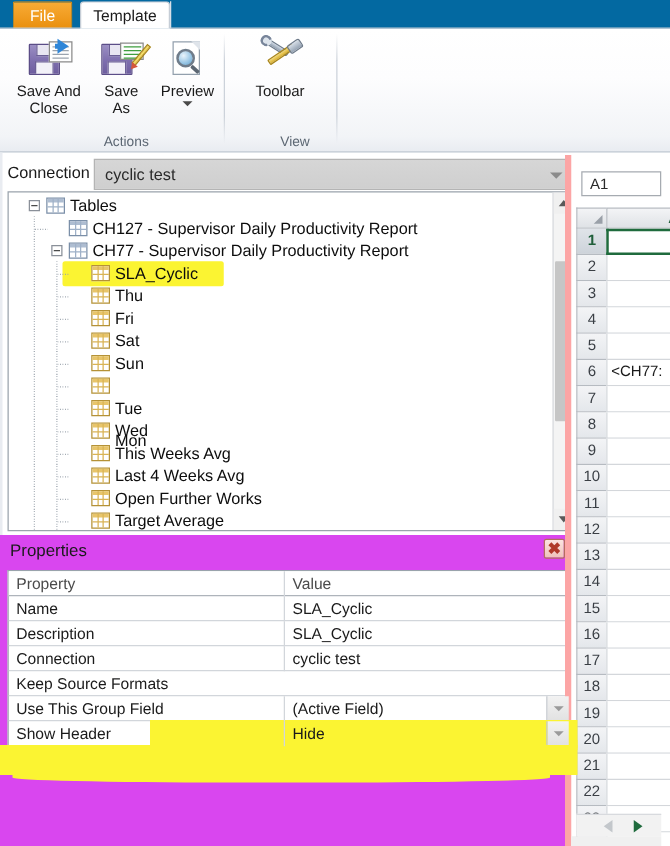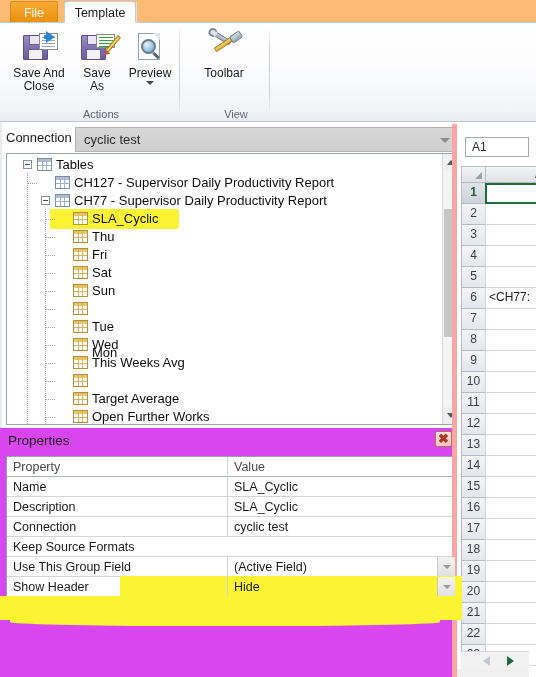--- a/index.html
+++ b/index.html
@@ -23,21 +23,21 @@
     left: 0; top: 0;
     width: 536px;
     height: 122px;
     background: #ffffff;
   }
   #tab-strip {
     position: absolute;
     left: 0; top: 0;
     width: 536px;
     height: 23px;
-    background: #fdba74;
+    background: #0369a1;
   }
   .tab {
     position: absolute;
     top: 1px;
     height: 22px;
     line-height: 22px;
     text-align: center;
     font-size: 12.5px;
     box-sizing: border-box;
   }
@@ -950,44 +950,45 @@
       <div class="tree-row">
         <span class="tw-dot-v" style="left: 20px;"></span>
         <span class="tw-dot-v" style="left: 38px;"></span>
         <span class="tw-dot-h" style="left: 39px; width: 10px;"></span>
         <span class="tw-grid-icon amber" style="left: 66px;">
           <i class="hdr"></i>
           <i class="v1"></i>
           <i class="v2"></i>
           <i class="h1"></i>
         </span>
+        <span class="tw-label" style="position: absolute; left: 85px; top: 0px;">Last 4 Weeks Avg</span>
       </div>
       <div class="tree-row">
         <span class="tw-dot-v" style="left: 20px;"></span>
         <span class="tw-dot-v" style="left: 38px;"></span>
         <span class="tw-dot-h" style="left: 39px; width: 10px;"></span>
         <span class="tw-grid-icon amber" style="left: 66px;">
           <i class="hdr"></i>
           <i class="v1"></i>
           <i class="v2"></i>
           <i class="h1"></i>
         </span>
-        <span class="tw-label" style="position: absolute; left: 85px; top: 0px;">Target Average</span>
+        <span class="tw-label" style="position: absolute; left: 85px; top: 0px;">Open Further Works</span>
       </div>
       <div class="tree-row">
         <span class="tw-dot-v" style="left: 20px;"></span>
         <span class="tw-dot-v" style="left: 38px;"></span>
         <span class="tw-dot-h" style="left: 39px; width: 10px;"></span>
         <span class="tw-grid-icon amber" style="left: 66px;">
           <i class="hdr"></i>
           <i class="v1"></i>
           <i class="v2"></i>
           <i class="h1"></i>
         </span>
-        <span class="tw-label" style="position: absolute; left: 85px; top: 0px;">Open Further Works</span>
+        <span class="tw-label" style="position: absolute; left: 85px; top: 0px;">Target Average</span>
       </div>
     </div>
 
   <div id="tree-scrollbar">
     <div class="sb-arrow up">
         <i></i>
       </div>
     <div id="tree-sb-thumb"></div>
     <div class="sb-arrow down">
         <i></i>

